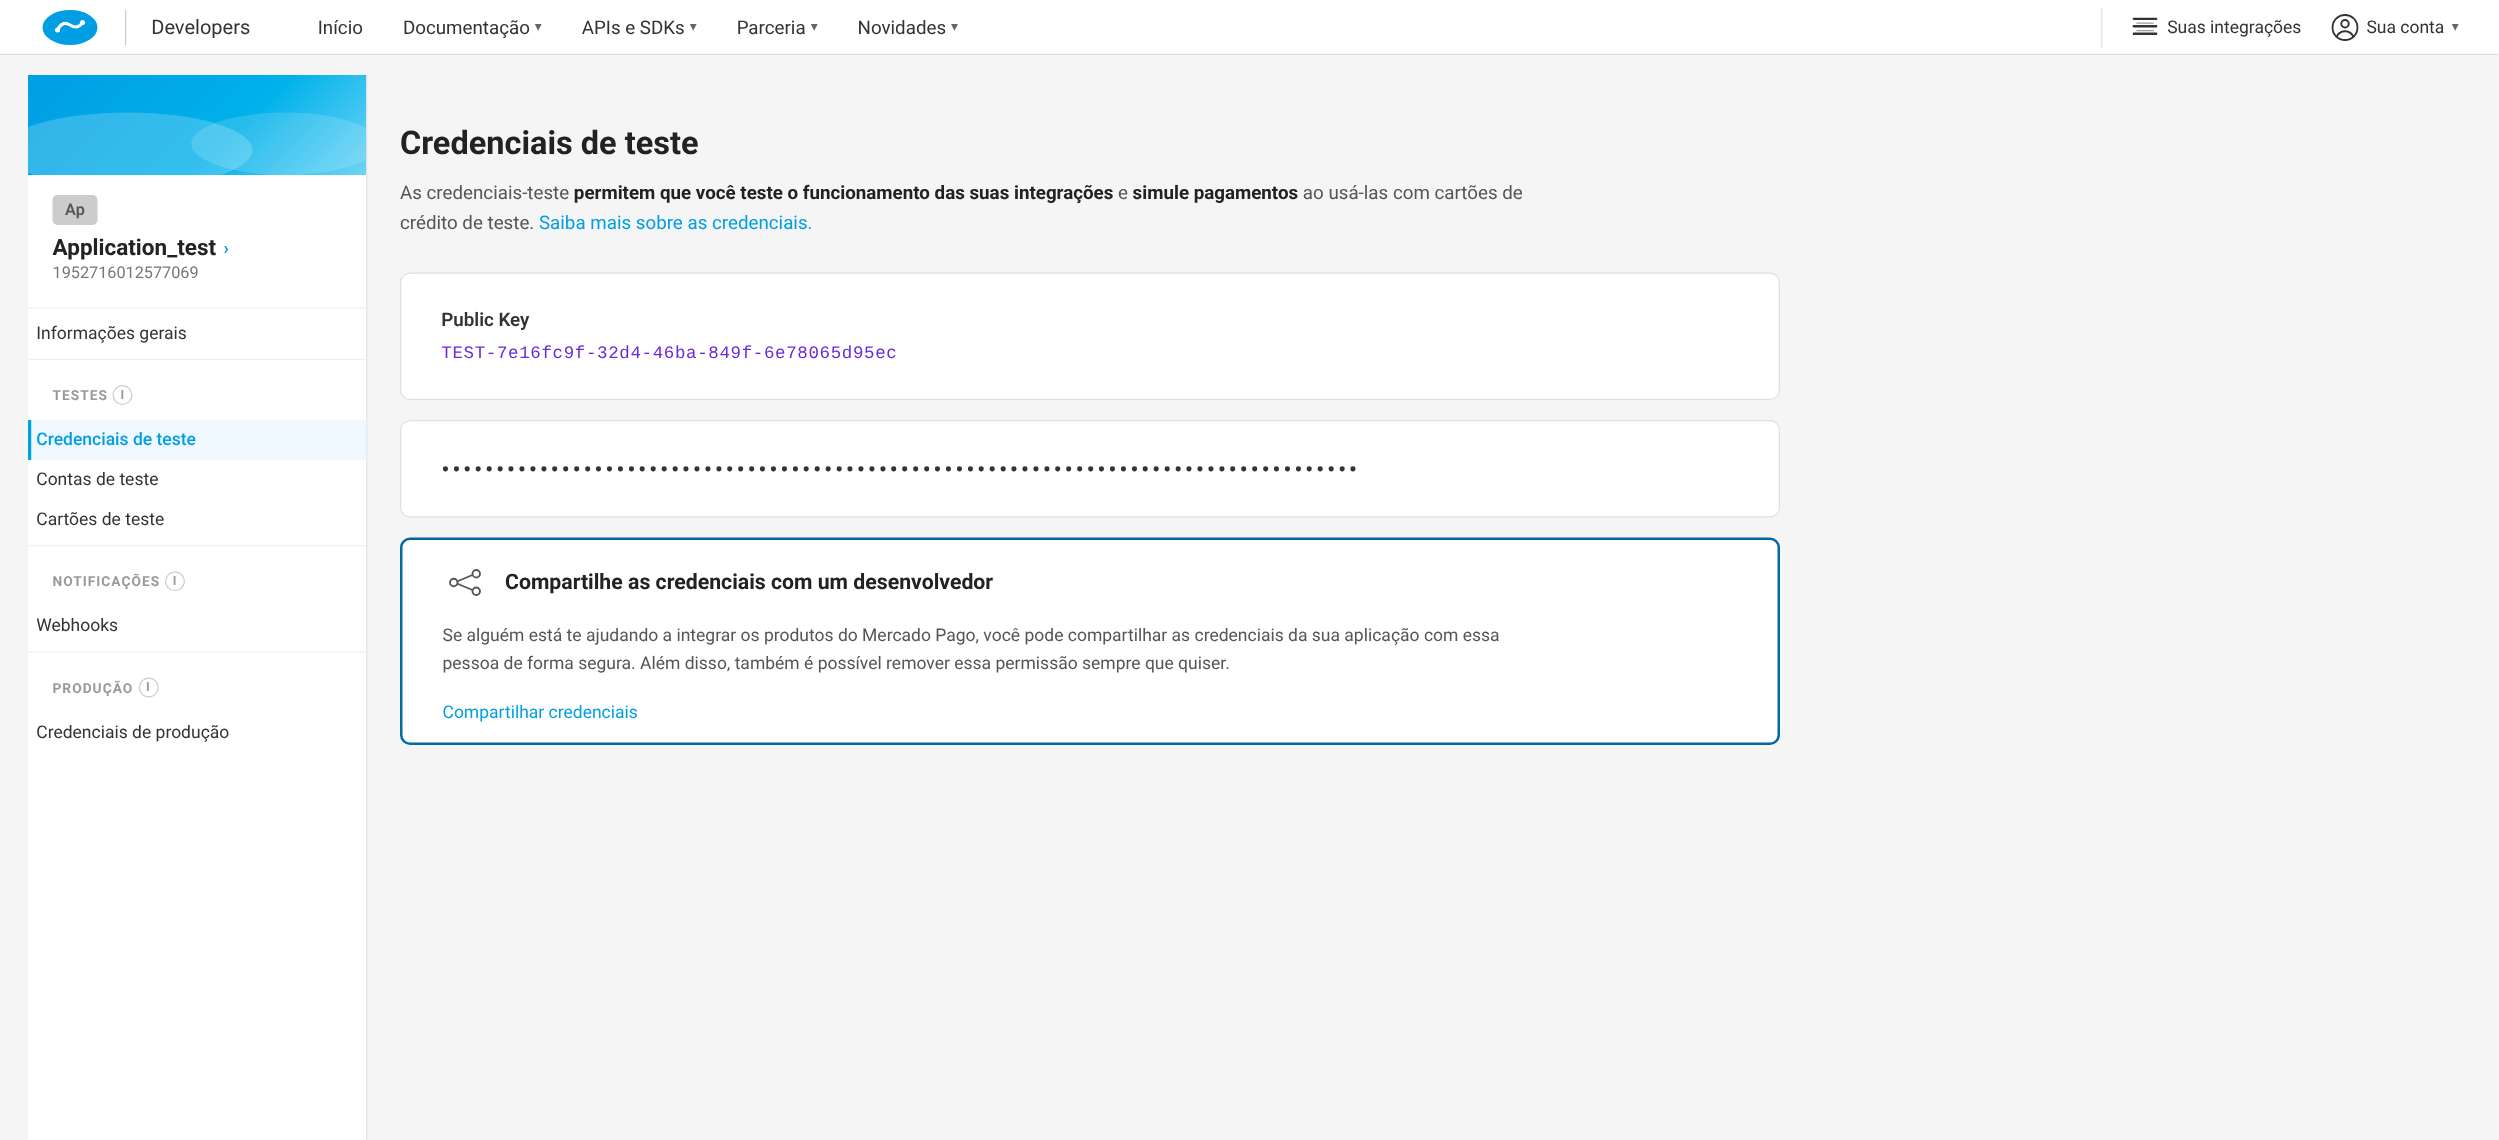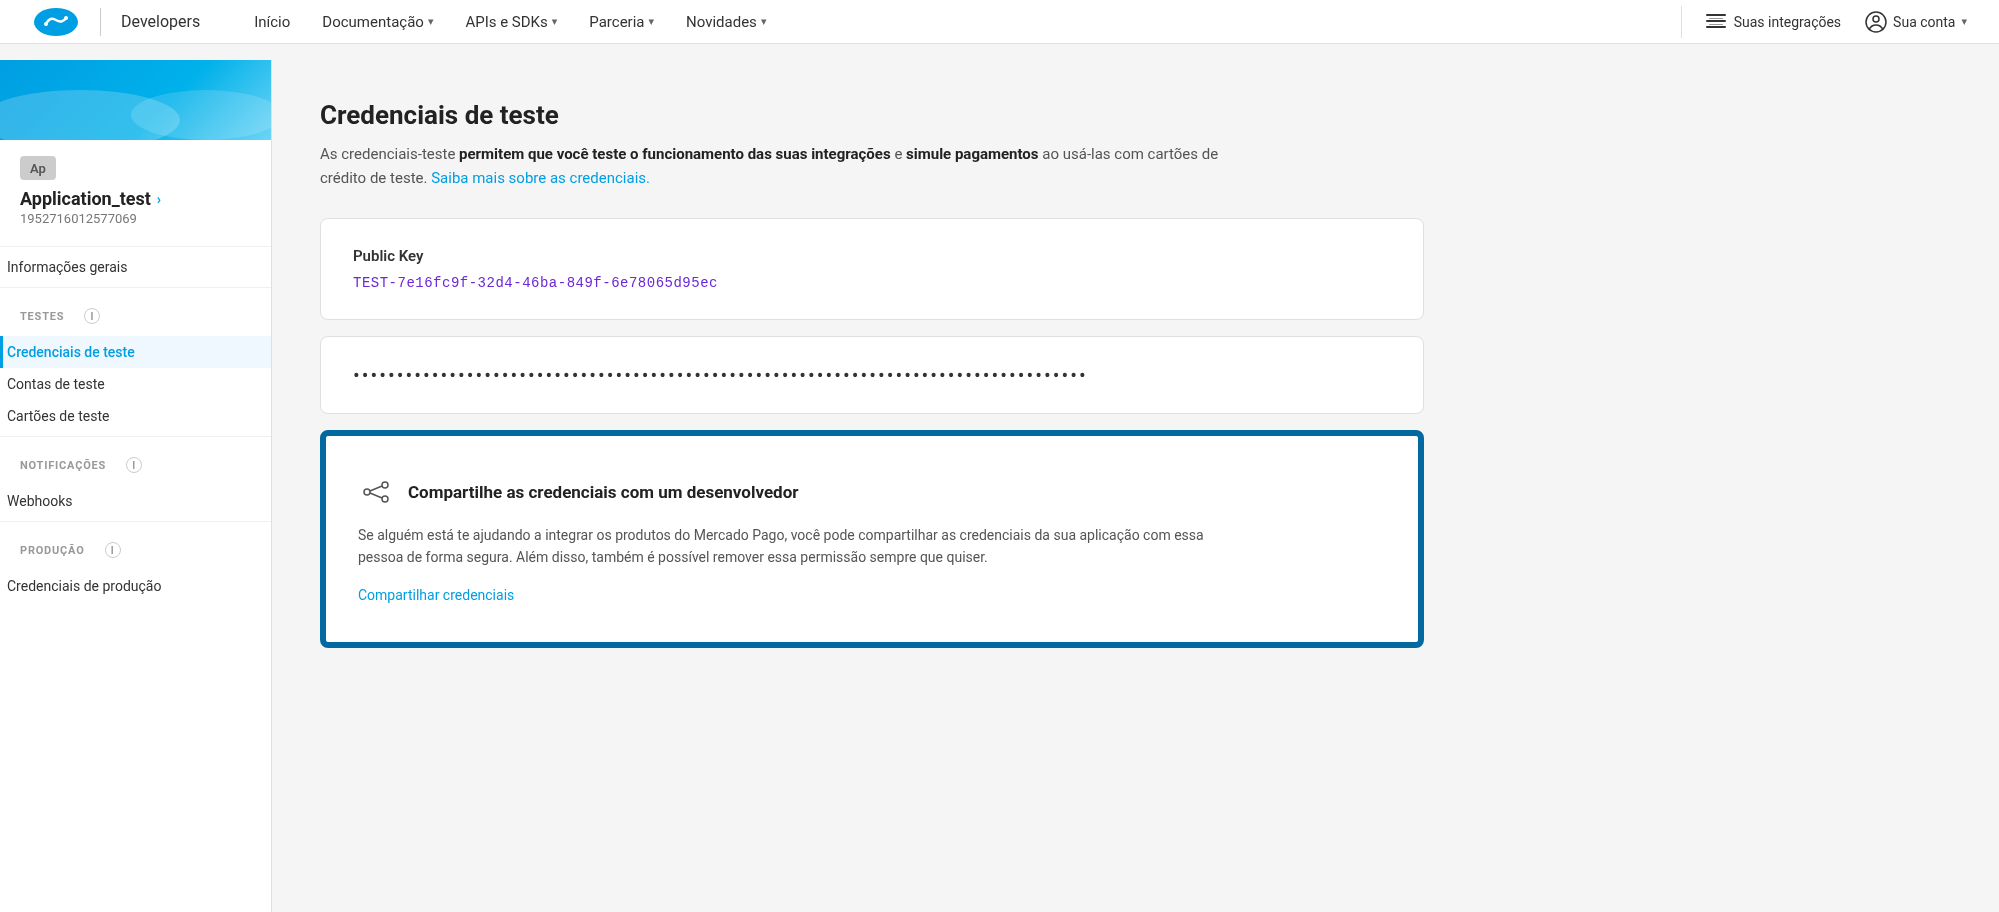--- a/index.html
+++ b/index.html
@@ -94,20 +94,21 @@
     
     .sidebar {
       width: 272px;
       background: #fff;
       border-right: 1px solid #e0e0e0;
       flex-shrink: 0;
       position: fixed;
       top: 60px;
       bottom: 0;
       overflow-y: auto;
+      margin-left: 22px;
     }
     .sidebar-hero {
       background: linear-gradient(135deg, #009ee3 0%, #00b1ea 60%, #6dd4f5 100%);
       height: 80px;
       position: relative;
       overflow: hidden;
     }
     .sidebar-hero::before {
       content: '';
       position: absolute;
@@ -158,21 +159,21 @@
       font-size: 13px;
       color: #777;
       margin-top: 2px;
     }
     .sidebar-section {
       padding: 16px 20px 4px;
     }
     .sidebar-section-label {
       display: flex;
       align-items: center;
-      gap: 20px;
+      gap: 4px;
       font-size: 11px;
       font-weight: 700;
       text-transform: uppercase;
       letter-spacing: 0.8px;
       color: #999;
       margin-bottom: 8px;
     }
     .sidebar-section-info {
       width: 16px;
       height: 16px;
@@ -265,23 +266,23 @@
     .credential-dots {
       font-size: 20px;
       color: #333;
       letter-spacing: 2px;
       line-height: 1;
     }
 
     
     .share-card {
       background: #fff;
-      border: 6px solid #0369a1;
+      border: 2px solid #0369a1;
       border-radius: 8px;
-      padding: 38px 32px;
+      padding: 16px 32px;
       margin-top: 12px;
     }
     .share-card-header {
       display: flex;
       align-items: center;
       gap: 14px;
       margin-bottom: 14px;
     }
     .share-icon-wrap {
       width: 36px;

